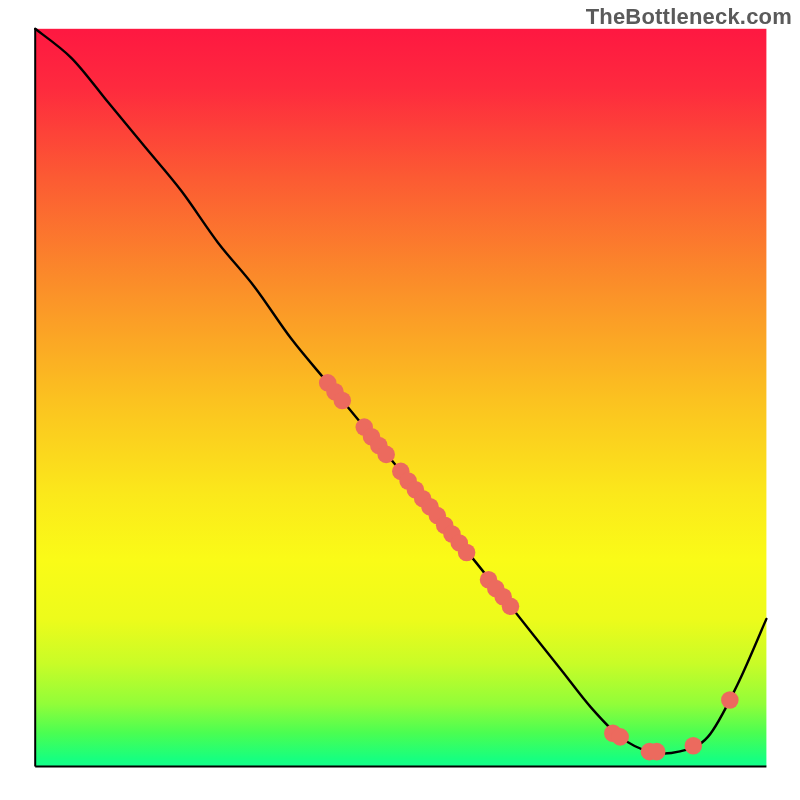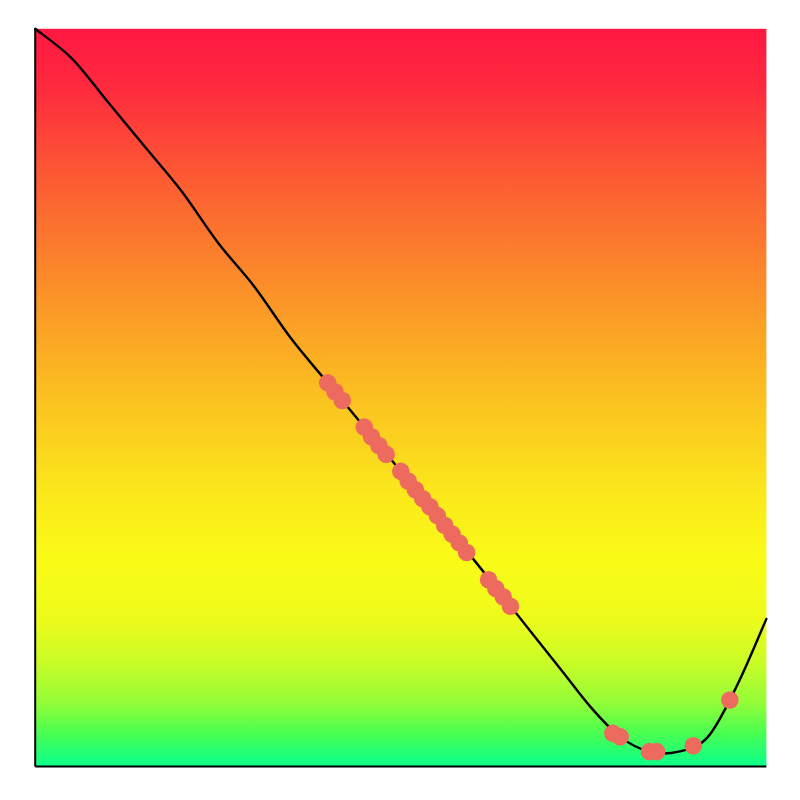--- a/index.html
+++ b/index.html
@@ -30,20 +30,21 @@
   svg {
     position: absolute;
     top: 0;
     left: 0;
   }
 </style>
 </head>
 <body>
 
 <div class="canvas-wrap">
+  <div class="watermark">TheBottleneck.com</div>
   <svg id="chart-svg" width="800" height="800" viewBox="0 0 800 800">
       <defs>
         <linearGradient id="bgGrad" x1="0" y1="0" x2="0" y2="1">
           <stop offset="0%" stop-color="#fe1841"></stop>
           <stop offset="8%" stop-color="#fe2a3e"></stop>
           <stop offset="20%" stop-color="#fc5a33"></stop>
           <stop offset="35%" stop-color="#fb8f29"></stop>
           <stop offset="50%" stop-color="#fbc120"></stop>
           <stop offset="63%" stop-color="#fbe81b"></stop>
           <stop offset="72%" stop-color="#fafb17"></stop>

